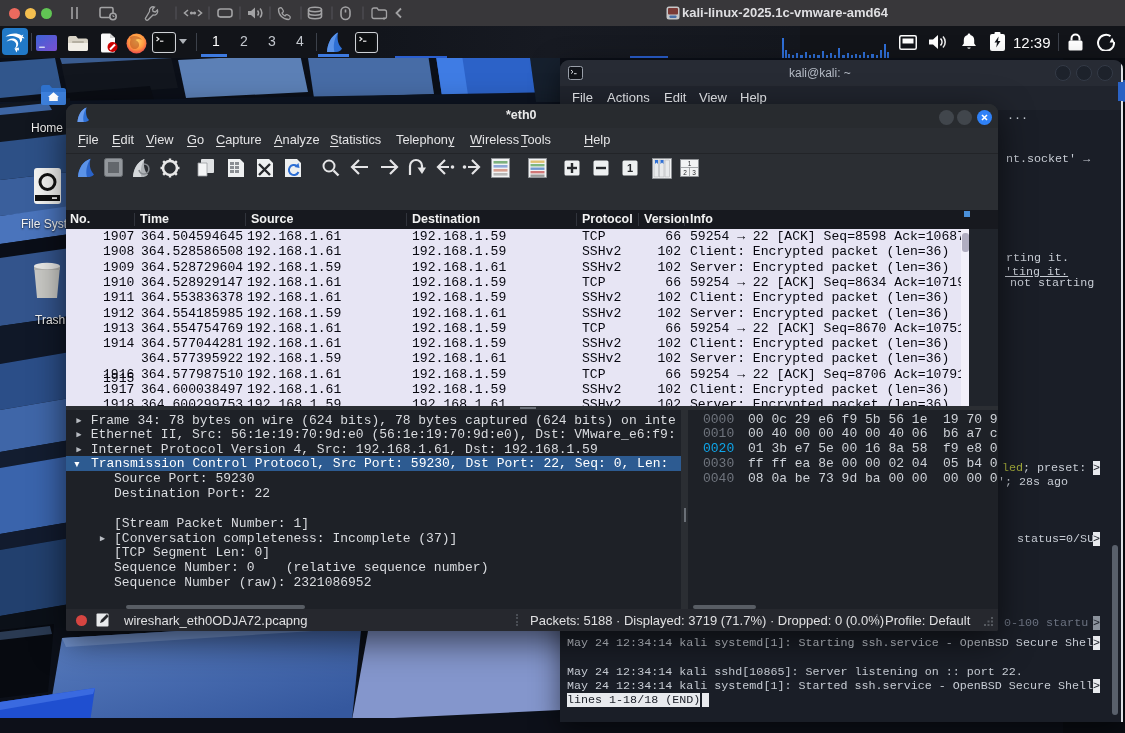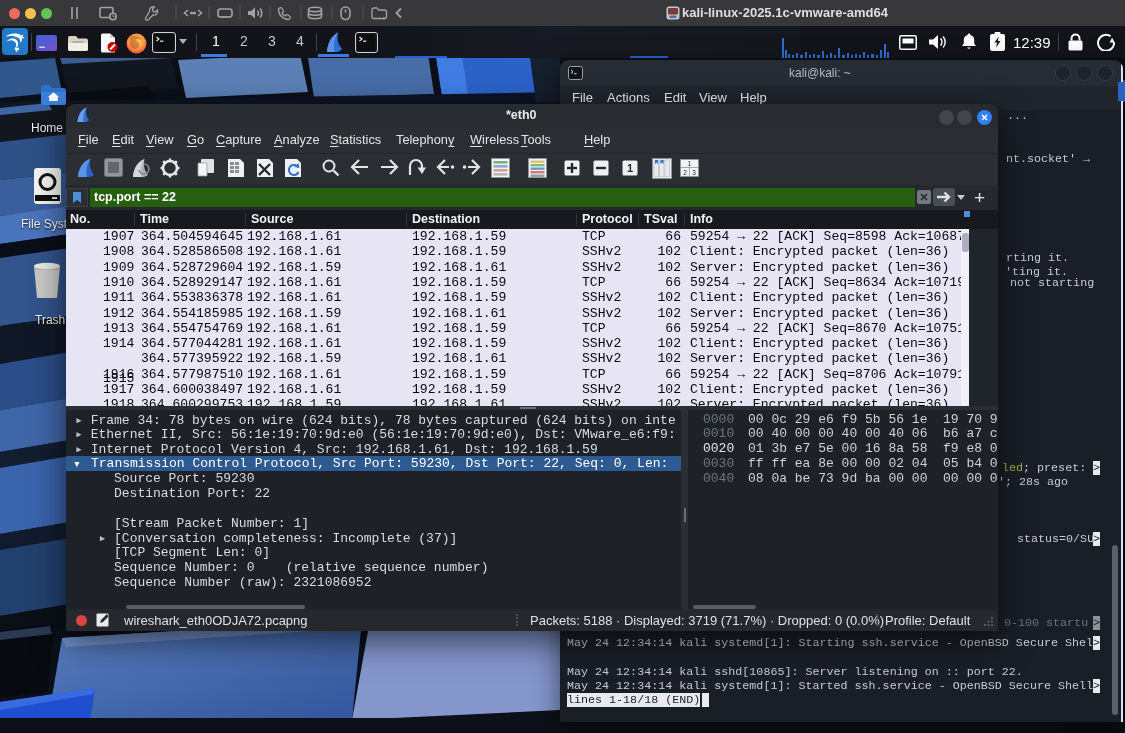--- a/index.html
+++ b/index.html
@@ -348,21 +348,21 @@
       <span style="left:12px;">File</span>
       <span style="left:47px;">Actions</span>
       <span style="left:104px;">Edit</span>
       <span style="left:139px;">View</span>
       <span style="left:180px;">Help</span>
     </div>
 
     <div class="tmono" style="left:447px;top:49px;">...</div>
     <div class="tmono" style="left:446px;top:92px;">nt.socket' →</div>
     <div class="tmono" style="left:446px;top:191px;">rting it.</div>
-    <div class="tmono" style="left:445px;top:205px;">'ting it.</div>
+    <div class="tmono" style="left:445px;top:205px;text-decoration:underline;">'ting it.</div>
     <div class="tmono" style="left:450px;top:216px;">not starting</div>
     <div class="tmono" style="left:442px;top:401px;"><span class="tyellow">led</span>; preset:</div>
     <div class="tmono tinv" style="left:533px;top:401px;">&gt;</div>
     <div class="tmono" style="left:438px;top:415px;">'; 28s ago</div>
     <div class="tmono" style="left:457px;top:472px;">status=0/SU</div>
     <div class="tmono tinv" style="left:533px;top:472px;">&gt;</div>
     <div class="tmono tdim" style="left:444px;top:556px;">0-100 startu</div>
     <div class="tmono" style="left:533px;top:556px;background:#8b929c;color:#1a1e27;">&gt;</div>
 
     <div class="tmono" style="left:7px;top:576px;">May 24 12:34:14 kali systemd[1]: Starting ssh.service - OpenBSD Secure Shel</div>
@@ -517,49 +517,27 @@
       </svg>
       <svg class="ticon" style="left:614px;top:5px;" width="19" height="18" viewBox="0 0 19 18">
         <rect x="0.5" y="0.5" width="18" height="17" fill="#f2f3f4" stroke="#8f9397" stroke-width="0.8"></rect>
         <line x1="0.5" y1="8.5" x2="18.5" y2="8.5" stroke="#8f9397" stroke-width="0.8"></line>
         <line x1="9.5" y1="8.5" x2="9.5" y2="17.5" stroke="#8f9397" stroke-width="0.8"></line>
         <text x="9.5" y="7" font-family="Liberation Sans" font-size="6.5" fill="#26282c" text-anchor="middle">1</text>
         <text x="5" y="15.5" font-family="Liberation Sans" font-size="6.5" fill="#26282c" text-anchor="middle">2</text>
         <text x="14" y="15.5" font-family="Liberation Sans" font-size="6.5" fill="#26282c" text-anchor="middle">3</text>
       </svg>
     </div>
-    <div id="wsfilter">
-      <div class="abs" style="left:0;top:3px;width:22px;height:19px;background:#2b2f34;border:1px solid #3a3f45;">
-        <svg width="20" height="17" viewBox="0 0 20 17">
-            <path d="M6 3 h8 v11 l-4 -3 -4 3 Z" fill="#4a90d9"></path>
-          </svg>
-      </div>
-      <div id="wsfgreen">
-        <div class="abs" style="left:4px;top:2px;font-size:12.5px;font-weight:700;color:#fff;">tcp.port == 22</div>
-      </div>
-      <div class="abs" style="left:851px;top:5px;width:14px;height:14px;background:#75797e;border-radius:2px;">
-        <svg width="14" height="14" viewBox="0 0 14 14">
-            <path d="M4 4 L10 10 M10 4 L4 10" stroke="#26282c" stroke-width="1.6"></path>
-          </svg>
-      </div>
-      <div class="abs" style="left:867px;top:3px;width:22px;height:18px;background:#4a4f55;border-radius:3px;">
-        <svg width="22" height="18" viewBox="0 0 22 18">
-            <path d="M4 9 H15 M11.5 4.5 L16 9 L11.5 13.5" stroke="#dfe1e3" stroke-width="2.4" fill="none"></path>
-          </svg>
-      </div>
-      <div class="abs" style="left:891px;top:10px;width:0;height:0;border-left:4px solid transparent;border-right:4px solid transparent;border-top:5px solid #c8cacd;"></div>
-      <div class="abs" style="left:908px;top:2px;font-size:19px;color:#dfe1e3;">+</div>
-    </div>
     <div id="wsheader">
       <span style="left:4px;">No.</span>
       <span style="left:74px;">Time</span>
       <span style="left:185px;">Source</span>
       <span style="left:346px;">Destination</span>
       <span style="left:516px;">Protocol</span>
-      <span style="left:578px;">TSval</span>
+      <span style="left:578px;">Version</span>
       <span style="left:624px;">Info</span>
       <i style="left:68px;"></i>
         <i style="left:179px;"></i>
         <i style="left:340px;"></i>
       <i style="left:510px;"></i>
         <i style="left:572px;"></i>
         <i style="left:618px;"></i>
       <div class="abs" style="left:898px;top:1px;width:6px;height:6px;background:#4a90d9;"></div>
     </div>
     <div id="wslist">
@@ -594,21 +572,21 @@
       <div class="drow" style="top:135.2px;"><span style="position:absolute;left:9px;">     [TCP Segment Len: 0]</span></div>
       <div class="drow" style="top:150.0px;"><span style="position:absolute;left:9px;">     Sequence Number: 0    (relative sequence number)</span></div>
       <div class="drow" style="top:164.8px;"><span style="position:absolute;left:9px;">     Sequence Number (raw): 2321086952</span></div>
     </div>
     <div class="abs" style="left:615px;top:306px;width:7px;height:199px;background:#2b2e33;">
       <div class="abs" style="left:2.5px;top:98px;width:2px;height:14px;background:#6a6f76;"></div>
     </div>
     <div id="wshex">
       <div class="hrow" style="top:1.5px;"><span style="position:absolute;left:15px;color:#70757e;">0000</span><span style="position:absolute;left:60px;">00 0c 29 e6 f9 5b 56 1e  19 70 9d e0 08 00 45 10</span></div>
       <div class="hrow" style="top:16.4px;"><span style="position:absolute;left:15px;color:#70757e;">0010</span><span style="position:absolute;left:60px;">00 40 00 00 40 00 40 06  b6 a7 c0 a8 01 3d c0 a8</span></div>
-      <div class="hrow" style="top:31.2px;"><span style="position:absolute;left:15px;color:#e5e5e5;">0020</span><span style="position:absolute;left:60px;">01 3b e7 5e 00 16 8a 58  f9 e8 00 00 00 00 b0 02</span></div>
+      <div class="hrow" style="top:31.2px;"><span style="position:absolute;left:15px;color:#0ea5e9;">0020</span><span style="position:absolute;left:60px;">01 3b e7 5e 00 16 8a 58  f9 e8 00 00 00 00 b0 02</span></div>
       <div class="hrow" style="top:46.0px;"><span style="position:absolute;left:15px;color:#70757e;">0030</span><span style="position:absolute;left:60px;">ff ff ea 8e 00 00 02 04  05 b4 01 03 03 06 04 02</span></div>
       <div class="hrow" style="top:60.9px;"><span style="position:absolute;left:15px;color:#70757e;">0040</span><span style="position:absolute;left:60px;">08 0a be 73 9d ba 00 00  00 00 02 04 05 b4 00 00</span></div>
     </div>
     <div class="abs" style="left:0;top:505px;width:932px;height:1px;background:#17191d;"></div>
     <div class="abs" style="left:60px;top:501px;width:179px;height:4px;border-radius:2px;background:#585d64;"></div>
     <div class="abs" style="left:627px;top:501px;width:63px;height:4px;border-radius:2px;background:#585d64;"></div>
     <div id="wsstatus">
       <div class="circle" style="left:10px;top:6px;width:11px;height:11px;background:#d64541;"></div>
       <svg class="abs" style="left:30px;top:4px;" width="13" height="14" viewBox="0 0 13 14">
         <rect x="0.5" y="0.5" width="12" height="13" rx="1" fill="#e8eaec"></rect>

